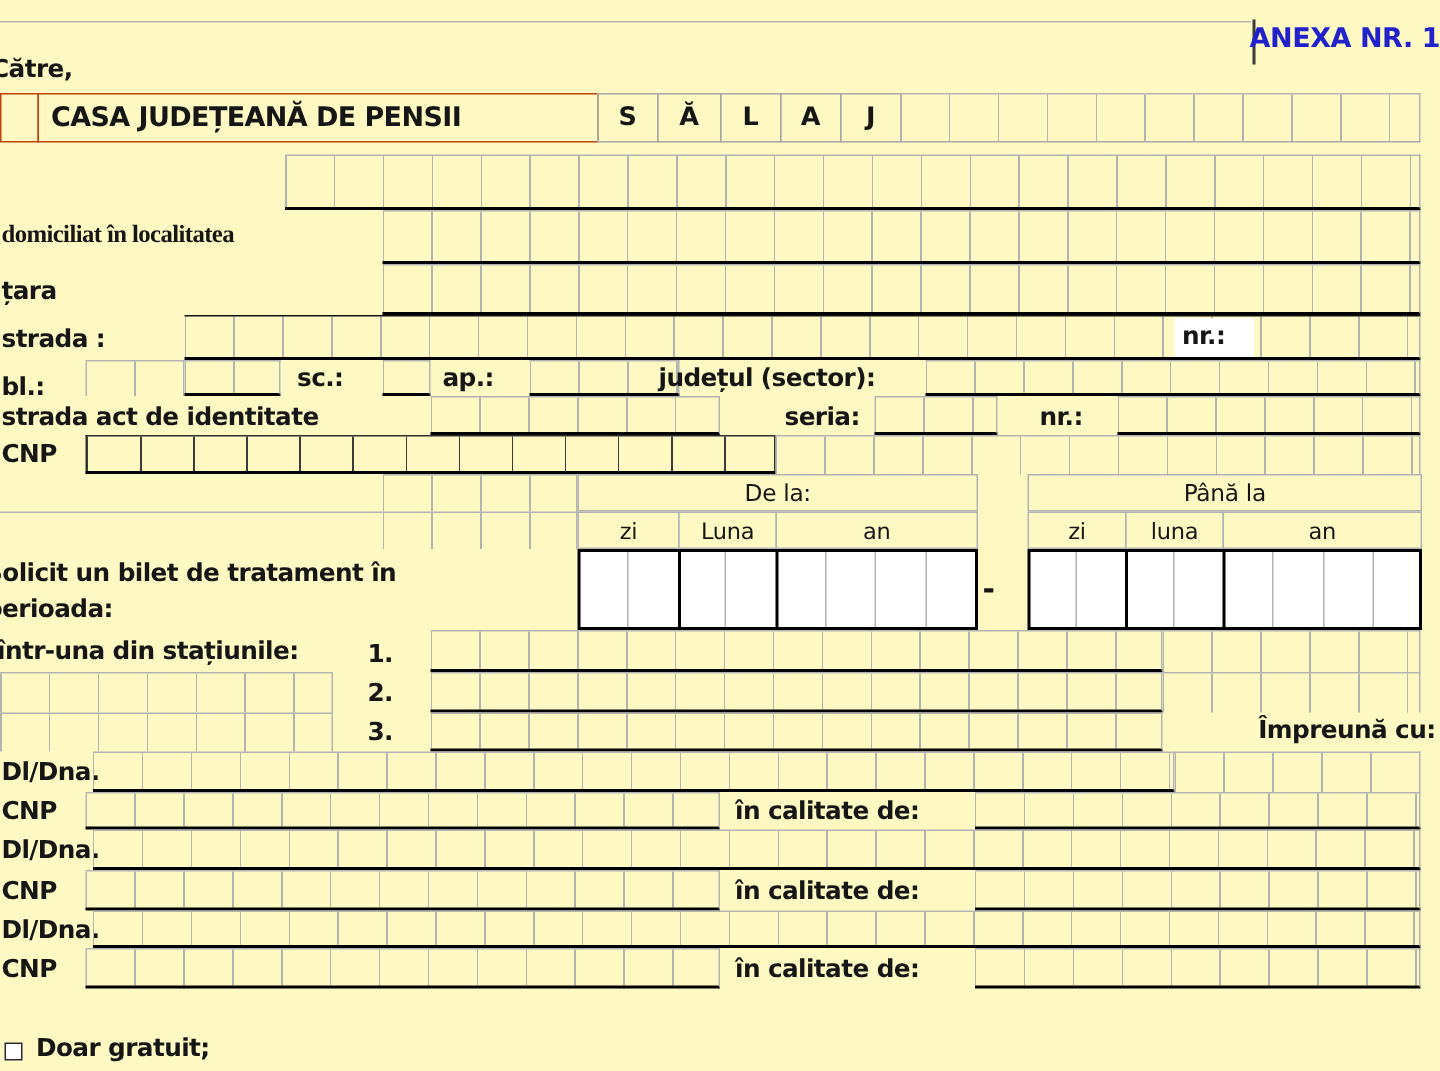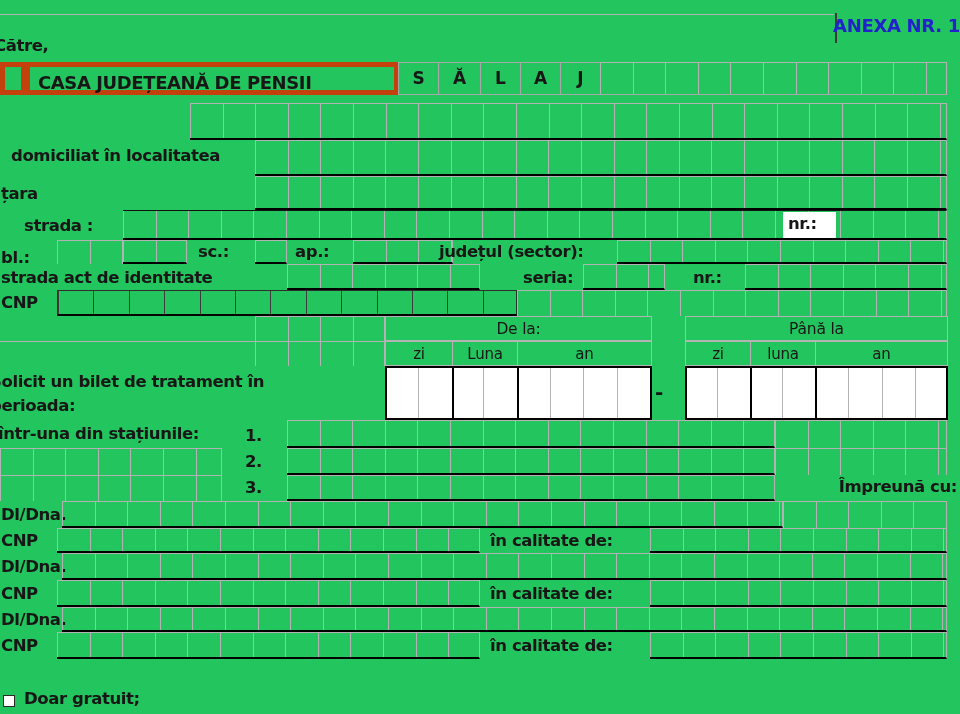--- a/index.html
+++ b/index.html
@@ -1,38 +1,38 @@
 <!DOCTYPE html>
 <html><head>
 <meta charset="utf-8">
 <style>
   html,body{margin:0;padding:0;background:#fff;}
   .sheet{
-    position:relative;width:960px;height:714px;overflow:hidden;background:#22c55e;
+    position:relative;width:960px;height:714px;overflow:hidden;background:#fef9c3;
     font-family:"DejaVu Sans","Liberation Sans",sans-serif;color:#161616;
   }
   .sheet *{box-sizing:border-box;}
   .lbl{position:absolute;font-weight:bold;font-size:16.5px;letter-spacing:-0.4px;
        white-space:nowrap;line-height:1.25;}
   .cells{position:absolute;
     background-image:repeating-linear-gradient(to right,#b3b3b3 0,#b3b3b3 1px,transparent 1px,transparent 32.6px);
     border-top:1px solid #b3b3b3;border-right:1px solid #b3b3b3;}
   .write{border-bottom:2px solid #000;}
   .topline{border-top:1.5px solid #111;}
   .cnpbox{position:absolute;border:1.5px solid #2e2e2e;border-bottom:2.5px solid #000;
     background-image:repeating-linear-gradient(to right,#3c3c3c 0,#3c3c3c 1px,transparent 1px,transparent 35.4px);}
   .hline{position:absolute;height:1px;background:#b3b3b3;}
   .vgray{position:absolute;width:1px;background:#b3b3b3;}
   .vblack{position:absolute;width:2px;background:#000;}
   .hdrbox{position:absolute;border:1px solid #b3b3b3;text-align:center;
     font-size:15.5px;letter-spacing:-0.2px;white-space:nowrap;}
   .colcell{position:absolute;border:1px solid #b3b3b3;text-align:center;
     font-size:15px;letter-spacing:-0.2px;white-space:nowrap;}
   .bigbox{position:absolute;border:2px solid #000;background:#fff;}
-  .gcell{position:absolute;border:5px solid #c2410c;}
+  .gcell{position:absolute;border:1px solid #c2410c;}
   .letter{position:absolute;border:1px solid #a8a8a8;text-align:center;
     font-weight:bold;font-size:17px;line-height:30px;}
   .anexa{position:absolute;color:#2222cc;font-weight:bold;font-size:18px;
     letter-spacing:-0.3px;text-align:right;white-space:nowrap;}
   .cursorline{position:absolute;width:2px;background:#3a3a3a;}
   .whitecell{position:absolute;background:#fff;}
   .dash{position:absolute;font-weight:bold;font-size:20px;}
   .chk{position:absolute;border:1.5px solid #2a2a2a;background:#fff;}
   .title{position:absolute;font-weight:bold;font-size:18px;letter-spacing:-0.4px;
     white-space:nowrap;line-height:31px;padding-left:8px;}
@@ -52,27 +52,27 @@
   <div class="gcell title" style="left:25px;top:62px;width:374px;height:33px;">CASA JUDEȚEANĂ DE PENSII</div>
   <div class="letter" style="left:398px;top:62px;width:41px;height:33px;">S</div>
   <div class="letter" style="left:438px;top:62px;width:43px;height:33px;">Ă</div>
   <div class="letter" style="left:480px;top:62px;width:41px;height:33px;">L</div>
   <div class="letter" style="left:520px;top:62px;width:41px;height:33px;">A</div>
   <div class="letter" style="left:560px;top:62px;width:41px;height:33px;">J</div>
   <div class="cells" style="left:600px;top:62px;width:347px;height:33px;border-bottom:1px solid #a8a8a8;"></div>
 
   <div class="cells write" style="left:190px;top:103px;width:757px;height:37px;"></div>
 
-  <div class="lbl" style="left:11px;top:146px;">domiciliat în localitatea</div>
+  <div class="lbl" style="left:1px;top:146px;font-family:Liberation Serif, serif;">domiciliat în localitatea</div>
   <div class="cells write" style="left:255px;top:140px;width:692px;height:36px;"></div>
 
   <div class="lbl" style="left:1px;top:184px;">țara</div>
   <div class="cells write" style="left:255px;top:176px;width:692px;height:34px;"></div>
 
-  <div class="lbl" style="left:1px;top:216px;padding-left:23px;">strada :</div>
+  <div class="lbl" style="left:1px;top:216px;">strada :</div>
   <div class="cells write topline" style="left:123px;top:210px;width:824px;height:30px;"></div>
   <div class="whitecell" style="left:783px;top:212px;width:53px;height:26px;"></div>
   <div class="lbl" style="left:788px;top:214px;">nr.:</div>
 
   <div class="lbl" style="left:1px;top:248px;">bl.:</div>
   <div class="cells" style="left:57px;top:240px;width:66px;height:24px;"></div>
   <div class="cells write" style="left:123px;top:240px;width:64px;height:24px;"></div>
   <div class="lbl" style="left:198px;top:242px;">sc.:</div>
   <div class="cells write" style="left:255px;top:240px;width:32px;height:24px;"></div>
   <div class="lbl" style="left:295px;top:242px;">ap.:</div>

